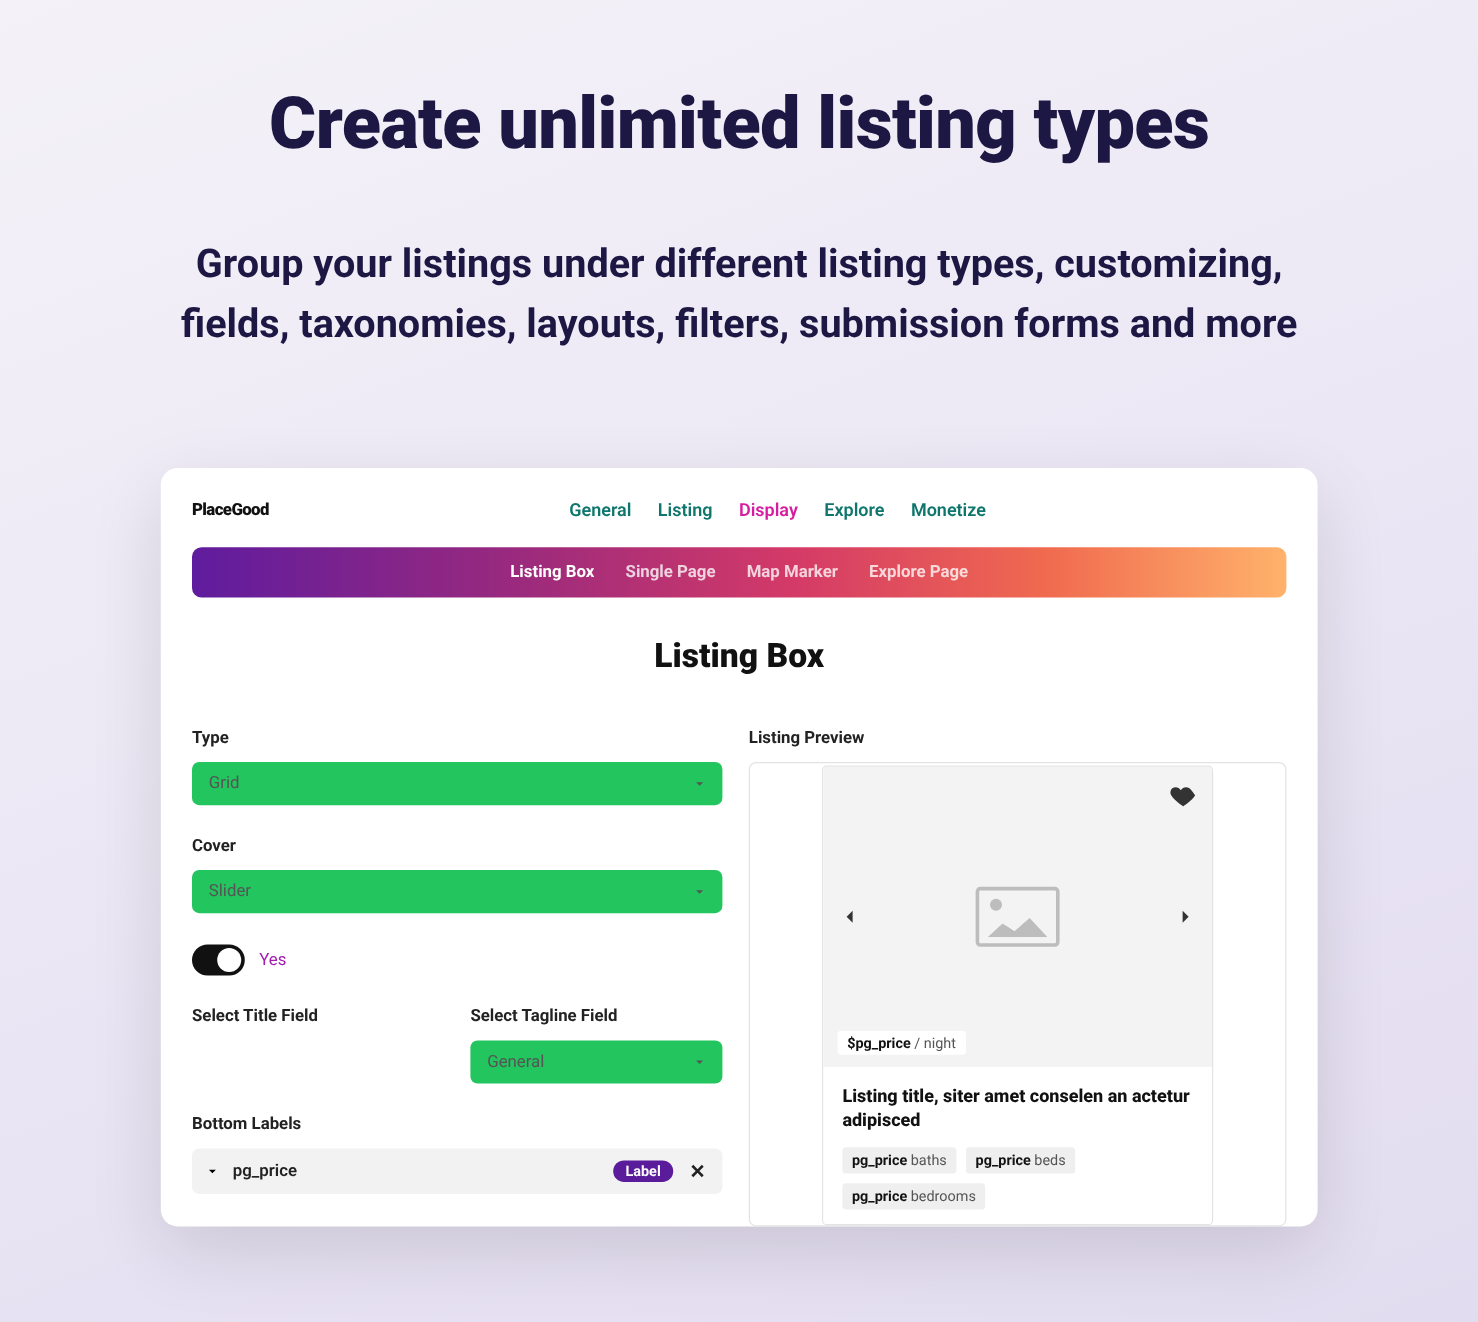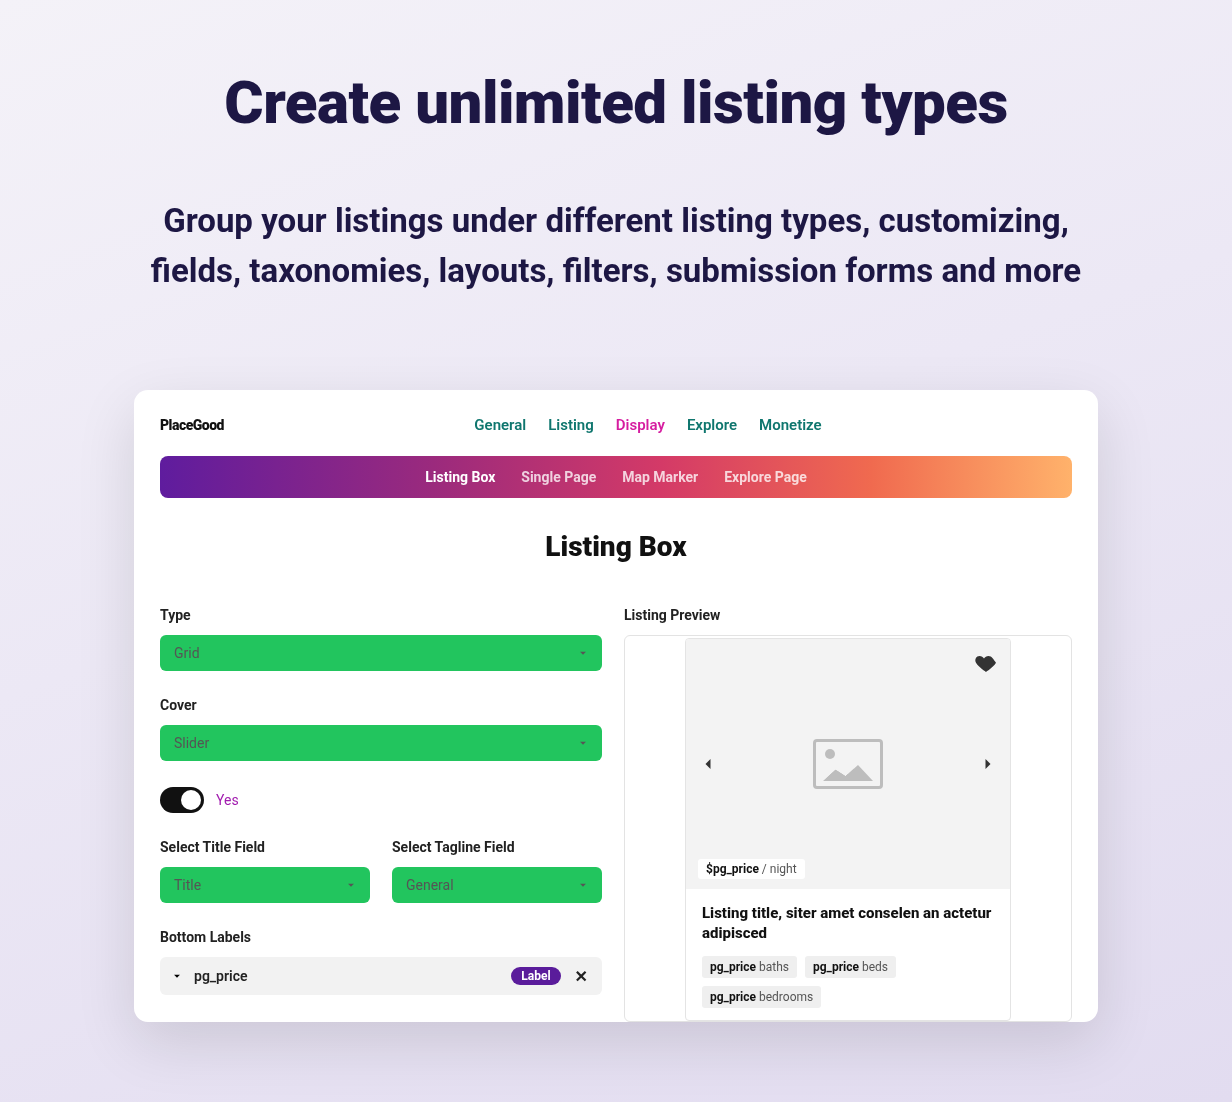--- a/index.html
+++ b/index.html
@@ -269,28 +269,20 @@
         </div>
 
         <div class="toggle-row">
           <div class="toggle"></div>
           <span class="toggle-text">Yes</span>
         </div>
 
         <div class="row2">
           <div>
             <label class="field-label">Select Title Field</label>
-            <div class="select">
-              <span>Title</span>
-              <span class="chev">
-                <svg viewBox="0 0 24 24" fill="currentColor">
-                    <path d="M7 10l5 5 5-5z"></path>
-                  </svg>
-              </span>
-            </div>
           </div>
           <div>
             <label class="field-label">Select Tagline Field</label>
             <div class="select">
               <span>General</span>
               <span class="chev">
                 <svg viewBox="0 0 24 24" fill="currentColor">
                     <path d="M7 10l5 5 5-5z"></path>
                   </svg>
               </span>

